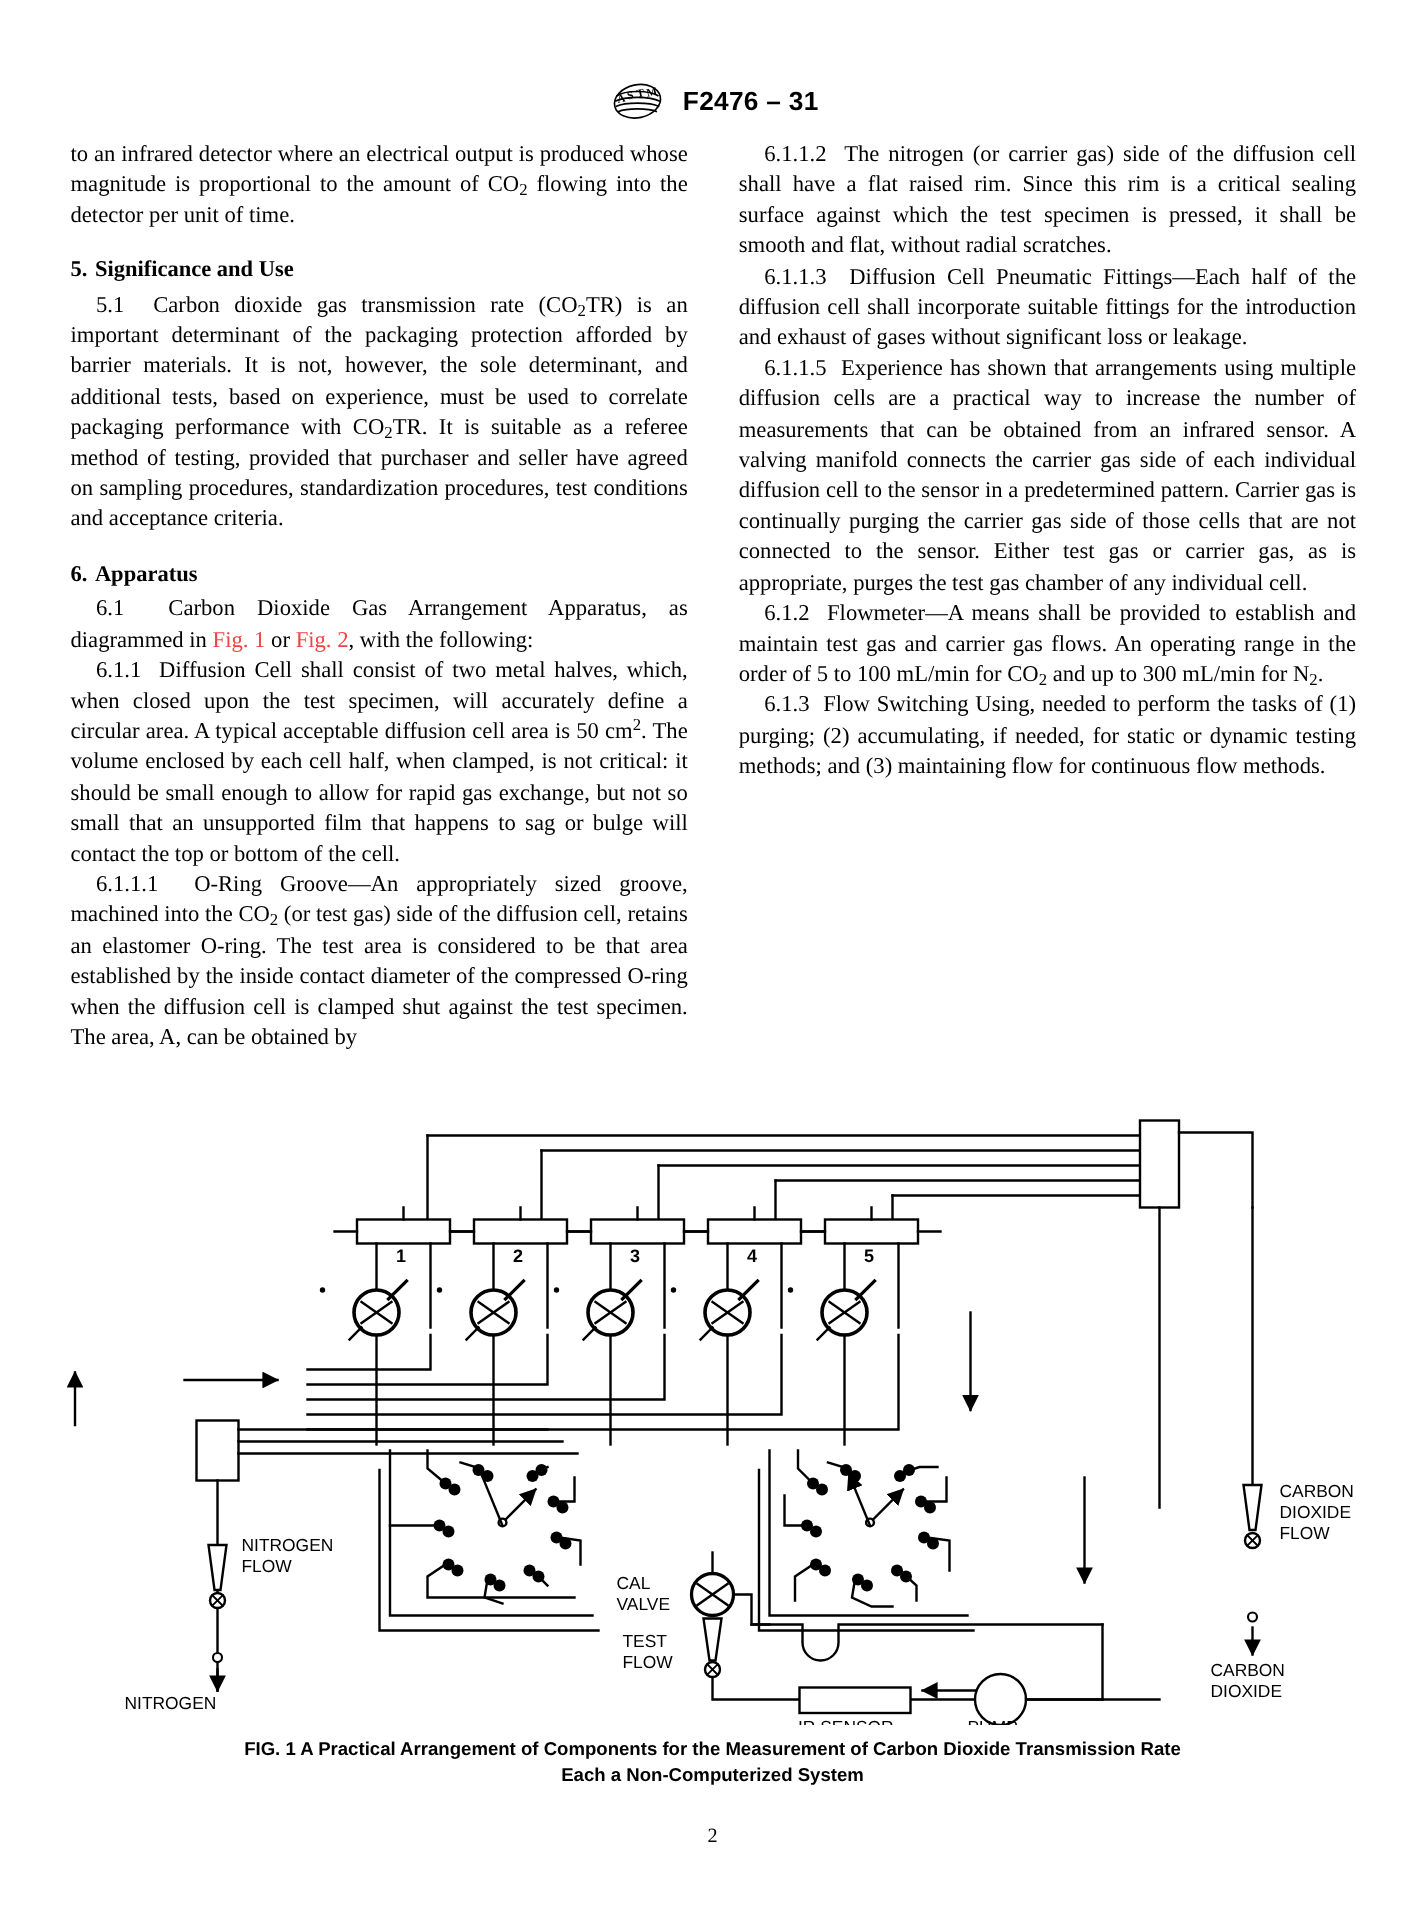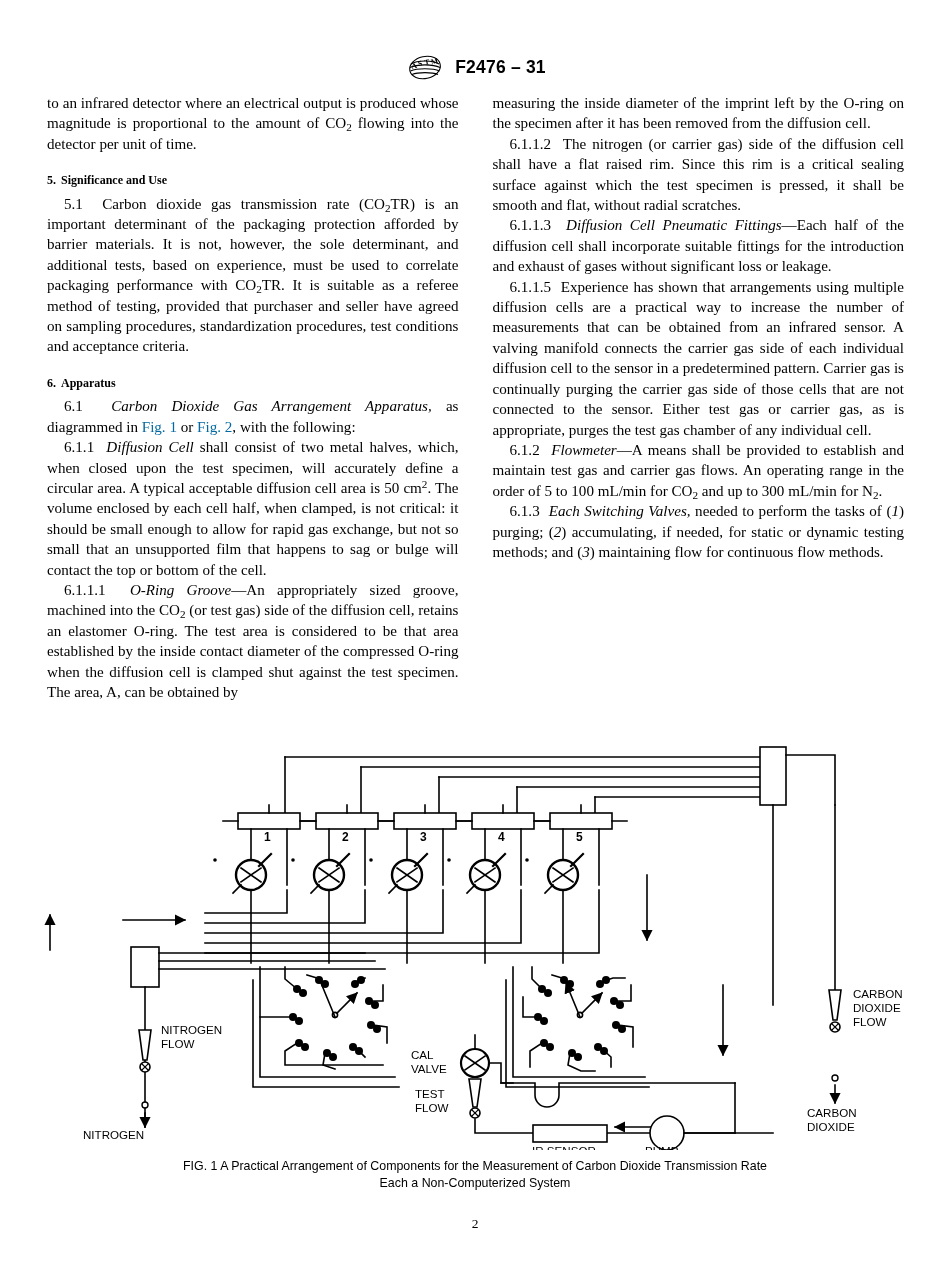--- a/index.html
+++ b/index.html
@@ -59,28 +59,28 @@
     line-height: 20.4px;
     text-align: justify;
     text-justify: inter-word;
     hyphens: manual;
   }
   p.indent {
     text-indent: 17px;
   }
   h2.section-head {
     margin: 16px 0 3px 0;
-    font-size: 12px;
+    font-size: 15px;
     font-weight: bold;
     line-height: 20.4px;
   }
   h2.section-head .num { margin-right: 5px; }
-  .it { font-style: italic; }
+  .it { }
   .figref {
-    color: #0369a1;
+    color: #ef4444;
     text-decoration: none;
     font-family: Liberation Serif, serif;
   }
   sub { font-size: 74%; vertical-align: -0.25em; line-height: 0; }
   sup { font-size: 74%; vertical-align: 0.45em; line-height: 0; }
 
   
   .figure-wrap {
     position: absolute;
     top: 735px;
@@ -89,21 +89,21 @@
   }
   .figure-svg {
     display: block;
     margin: 0 auto;
   }
   .fig-caption {
     margin: 8px auto 0 auto;
     width: 790px;
     text-align: center;
     font-family: "Liberation Sans", "DejaVu Sans", sans-serif;
-    font-weight: normal;
+    font-weight: bold;
     font-size: 12.4px;
     line-height: 16.5px;
   }
 
   
   .page-number {
     position: absolute;
     top: 1216px;
     left: 0;
     width: 950px;
@@ -185,35 +185,34 @@
     <p class="indent">6.1.1.1&nbsp; <span class="it">O-Ring Groove</span>—An appropriately sized groove,
       machined into the CO<sub>2</sub> (or test gas) side of the diffusion cell,
       retains an elastomer O-ring. The test area is considered to be
       that area established by the inside contact diameter of the
       compressed O-ring when the diffusion cell is clamped shut
       against the test specimen. The area, A, can be obtained by</p>
   </div>
 
   <div class="col">
 
-    <p>measuring the inside diameter of the imprint left by the O-ring on the specimen after it has been removed from the diffusion cell.</p>
 
     <p class="indent">6.1.1.2&nbsp; <span>The nitrogen (or carrier gas) side of the diffusion cell shall have a flat raised rim. Since this rim is a critical sealing surface against which the test specimen is pressed, it shall be smooth and flat, without radial scratches.</span></p>
 
     <p class="indent">6.1.1.3&nbsp; <span class="it">Diffusion Cell Pneumatic Fittings</span><span>—Each half of the diffusion cell shall incorporate suitable fittings for the introduction and exhaust of gases without significant loss or leakage.</span></p>
 
 
     <p class="indent">6.1.1.5&nbsp; <span>Experience has shown that arrangements using multiple diffusion cells are a practical way to increase the number of measurements that can be obtained from an infrared sensor. A valving manifold connects the carrier gas side of each individual diffusion cell to the sensor in a predetermined pattern. Carrier gas is continually purging the carrier gas side of those cells that are not connected to the sensor. Either test gas or carrier gas, as is appropriate, purges the test gas chamber of any individual cell.</span></p>
 
     <p class="indent">6.1.2&nbsp; <span class="it">Flowmeter</span>—A means shall be provided to establish
       and maintain test gas and carrier gas flows. An operating range
       in the order of 5 to 100 mL/min for CO<sub>2</sub> and up to 300 mL/min
       for N<sub>2</sub>.</p>
 
-    <p class="indent">6.1.3&nbsp; <span class="it">Each Switching Valves,</span> needed to perform the tasks of
+    <p class="indent">6.1.3&nbsp; <span class="it">Flow Switching Using,</span> needed to perform the tasks of
       (<span class="it">1</span>) purging; (<span class="it">2</span>) accumulating, if needed, for static or dynamic
       testing methods; and (<span class="it">3</span>) maintaining flow for continuous flow
       methods.</p>
   </div>
 </div>
 
 <div class="figure-wrap" id="fig1">
   <svg class="figure-svg" width="880" height="415" viewBox="0 0 880 415">
     <defs>
       <marker id="arrR" viewBox="0 0 10 10" refX="9" refY="5" markerWidth="7" markerHeight="7" orient="auto">

